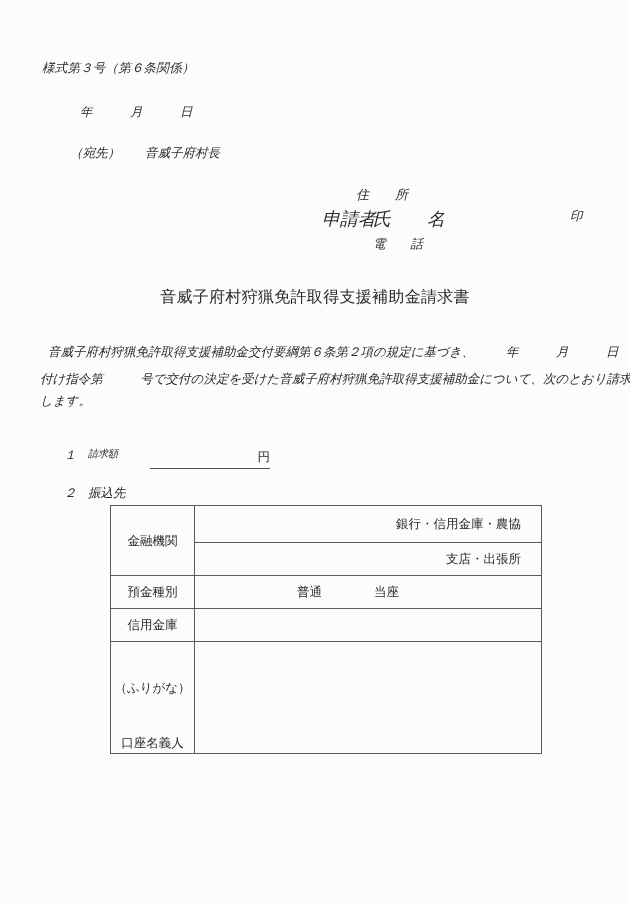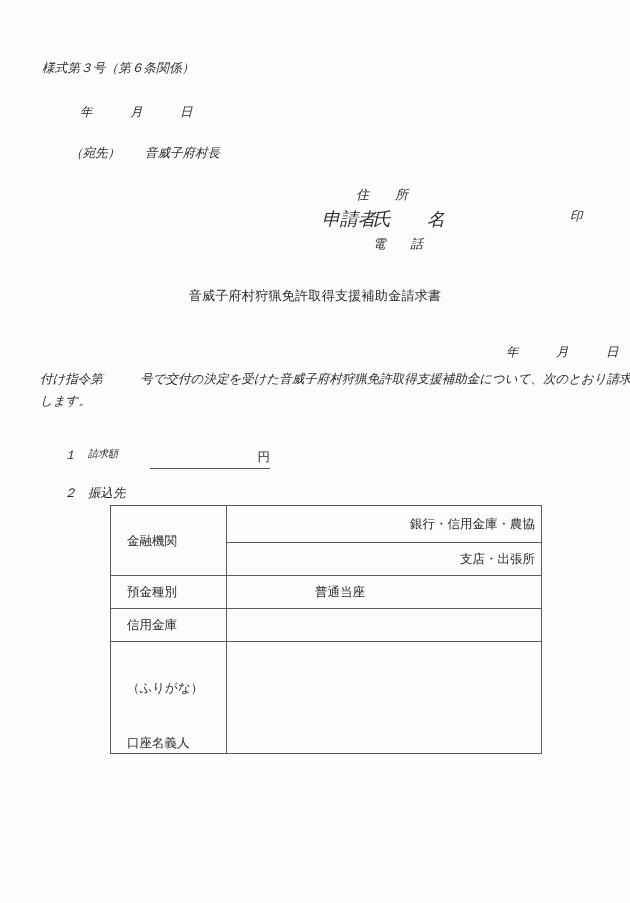--- a/index.html
+++ b/index.html
@@ -41,21 +41,21 @@
   #name-row      { left: 373px; top: 210px; font-size: 18px; }
   #tel-row       { left: 373px; top: 238px; font-size: 12.5px; }
   #seal-mark     { left: 570px; top: 210px; font-size: 12.5px; }
 
   
   #doc-title {
     position: absolute;
     left: 0; right: 0;
     top: 287px;
     text-align: center;
-    font-size: 13px;
+    font-size: 16px;
     letter-spacing: .3px;
   }
 
   
   #body-line-1 { left: 48px;  top: 346px; font-size: 12.5px; }
   #body-year   { left: 506px; top: 346px; font-size: 12.5px; }
   #body-line-2 { left: 40px;  top: 373px; font-size: 12.5px; }
   #body-line-3 { left: 40px;  top: 395px; font-size: 12.5px; }
 
   
@@ -80,37 +80,38 @@
     position: absolute;
     left: 110px;
     top: 505px;
     width: 432px;
     border-collapse: collapse;
     font-size: 12.5px;
     table-layout: fixed;
   }
   #bank-table td {
     border: 1px solid #5a5a5a;
-    padding: 0 6px;
+    padding: 0 20px;
     vertical-align: middle;
     color: #2a2a2a;
   }
   #bank-table td.label-cell {
     width: 83px;
-    text-align: left;
-    padding: 0 16px;
+    text-align: center;
+    padding: 0 0;
     line-height: 1.55;
   }
   #bank-table td.val-right { text-align: right; }
   .row-h36 { height: 36px; }
   .row-h32 { height: 32px; }
   .row-h60 { height: 60px; }
   .stacked { display: block; margin-top: 36px; }
   .deposit-type {
     display: flex;
+    gap: 52px;
     padding-left: 82px;
   }
 </style>
 </head>
 <body>
 
 <div class="page">
 
   <div class="t" id="form-number">様式第３号（第６条関係）</div>
 
@@ -119,20 +120,21 @@
   <div class="t" id="addressee"><span>（宛先）</span>　　<span>音威子府村長</span></div>
 
   <div class="t" id="applicant-label">申請者</div>
   <div class="t" id="addr-row">住　　所</div>
   <div class="t" id="name-row">氏　　名</div>
   <div class="t" id="tel-row">電　　話</div>
   <div class="t" id="seal-mark">印</div>
 
   <div id="doc-title">音威子府村狩猟免許取得支援補助金請求書</div>
 
+  <div class="t" id="body-line-1">音威子府村狩猟免許取得支援補助金交付要綱第６条第２項の規定に基づき、</div>
   <div class="t" id="body-year">年　　　月　　　日</div>
   <div class="t" id="body-line-2">付け指令第　　　号で交付の決定を受けた音威子府村狩猟免許取得支援補助金について、次のとおり請求</div>
   <div class="t" id="body-line-3">します。</div>
 
   <div class="t" id="item1-num">１</div>
   <div class="t" id="item1-label">請求額</div>
   <div id="item1-value">円</div>
 
   <div class="t" id="item2-num">２</div>
   <div class="t" id="item2-label">振込先</div>

